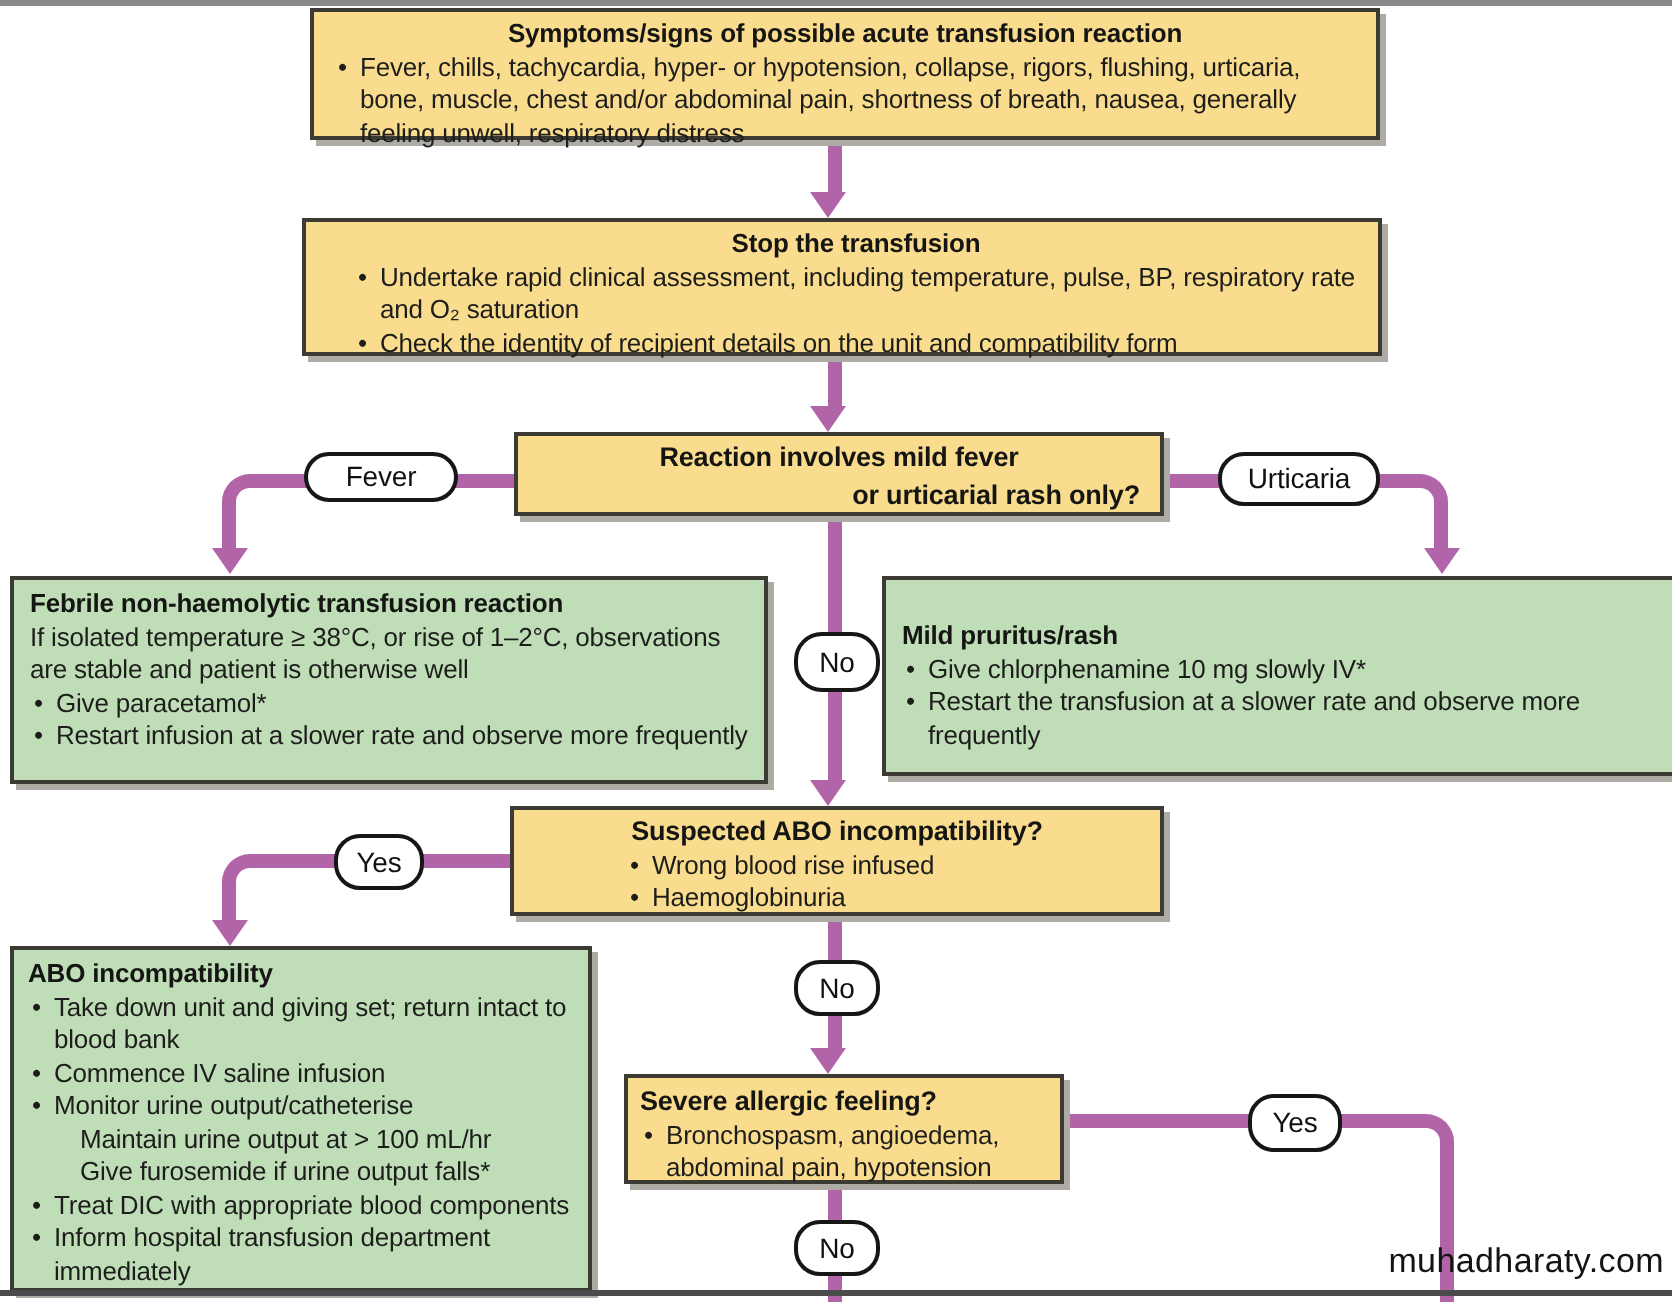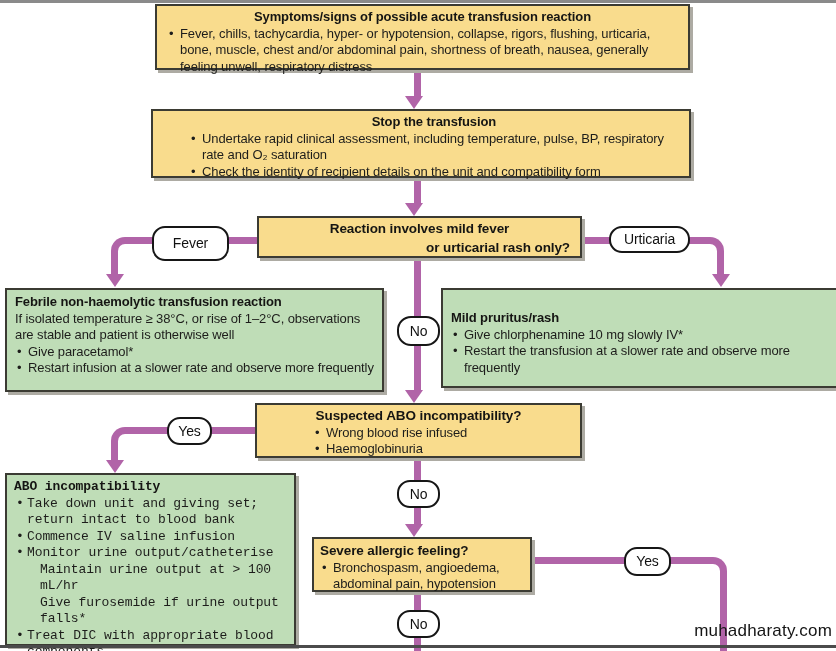--- a/index.html
+++ b/index.html
@@ -80,21 +80,21 @@
 
   <div class="elbow right" style="left:530px;top:557px;width:197px;height:94px;"></div>
 
   <div class="vline" style="left:414px;top:592px;height:59px;"></div>
 
   <div class="box yellow" style="left:155px;top:4px;width:535px;height:66px;">
     <div class="title center">Symptoms/signs of possible acute transfusion reaction</div>
     <div class="bullet">Fever, chills, tachycardia, hyper- or hypotension, collapse, rigors, flushing, urticaria, bone, muscle, chest and/or abdominal pain, shortness of breath, nausea, generally feeling unwell, respiratory distress</div>
   </div>
 
-  <div class="box yellow" style="left:151px;top:109px;width:540px;height:69px;padding-left:36px;">
+  <div class="box yellow" style="left:151px;top:109px;width:540px;height:69px;padding-left:24px;">
     <div class="title center">Stop the transfusion</div>
     <div class="bullet">Undertake rapid clinical assessment, including temperature, pulse, BP, respiratory rate and O₂ saturation</div>
     <div class="bullet">Check the identity of recipient details on the unit and compatibility form</div>
   </div>
 
   <div class="box yellow" style="left:257px;top:216px;width:325px;height:42px;padding-top:2px;">
     <div class="title center" style="line-height:18.5px;font-size:13.5px;">Reaction involves mild fever</div>
     <div class="title center" style="line-height:18.5px;font-size:13.5px;text-align:right;">or urticarial rash only?</div>
   </div>
 
@@ -112,37 +112,37 @@
   </div>
 
   <div class="box yellow" style="left:255px;top:403px;width:327px;height:55px;padding:3px 8px;">
     <div class="title center" style="font-size:13.5px;">Suspected ABO incompatibility?</div>
     <div class="indent-group">
       <div class="bullet">Wrong blood rise infused</div>
       <div class="bullet">Haemoglobinuria</div>
     </div>
   </div>
 
-  <div class="box green" style="left:5px;top:473px;width:291px;height:173px;padding:4px 7px;font-family:Liberation Mono, monospace;">
+  <div class="box green" style="left:5px;top:473px;width:291px;height:173px;padding:4px 7px;">
     <div class="title">ABO incompatibility</div>
     <div class="bullet">Take down unit and giving set; return intact to blood bank</div>
     <div class="bullet">Commence IV saline infusion</div>
     <div class="bullet">Monitor urine output/catheterise</div>
     <div class="subline">Maintain urine output at &gt; 100 mL/hr</div>
     <div class="subline">Give furosemide if urine output falls*</div>
     <div class="bullet">Treat DIC with appropriate blood components</div>
     <div class="bullet">Inform hospital transfusion department immediately</div>
   </div>
 
   <div class="box yellow" style="left:312px;top:537px;width:220px;height:55px;padding:4px 6px;">
     <div class="title" style="font-size:13.5px;">Severe allergic feeling?</div>
     <div class="bullet">Bronchospasm, angioedema, abdominal pain, hypotension</div>
   </div>
 
-  <div class="pill" style="left:152px;top:226px;width:77px;height:35px;text-align:center;">
+  <div class="pill" style="left:152px;top:226px;width:77px;height:25px;text-align:center;">
     <span>Fever</span>
   </div>
   <div class="pill" style="left:609px;top:226px;width:81px;height:27px;">
     <span>Urticaria</span>
   </div>
   <div class="pill" style="left:397px;top:316px;width:43px;height:30px;border-radius:14px;">
     <span>No</span>
   </div>
   <div class="pill" style="left:167px;top:417px;width:45px;height:28px;">
     <span>Yes</span>

